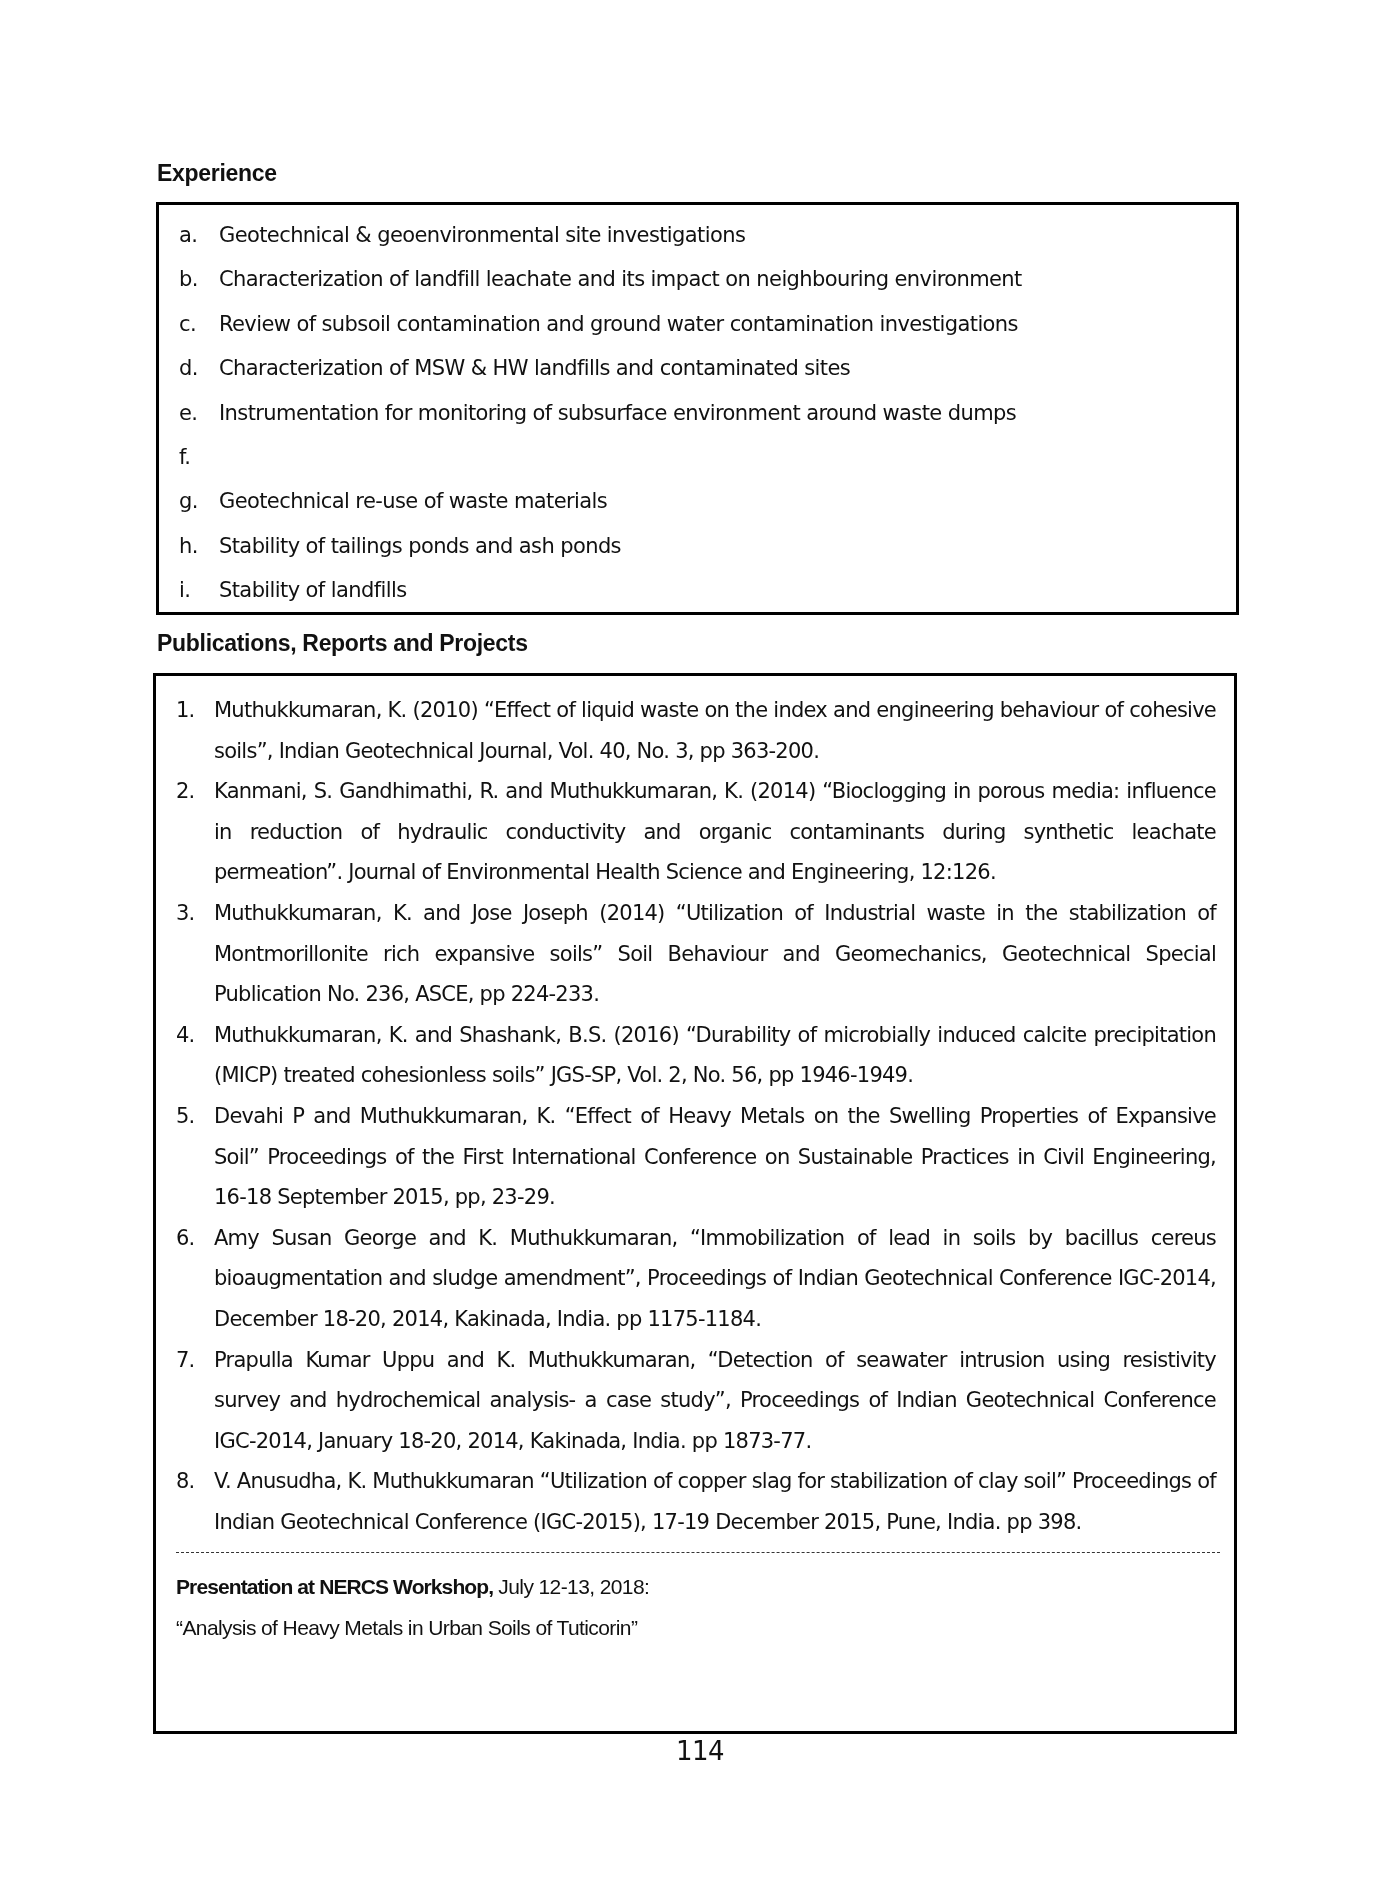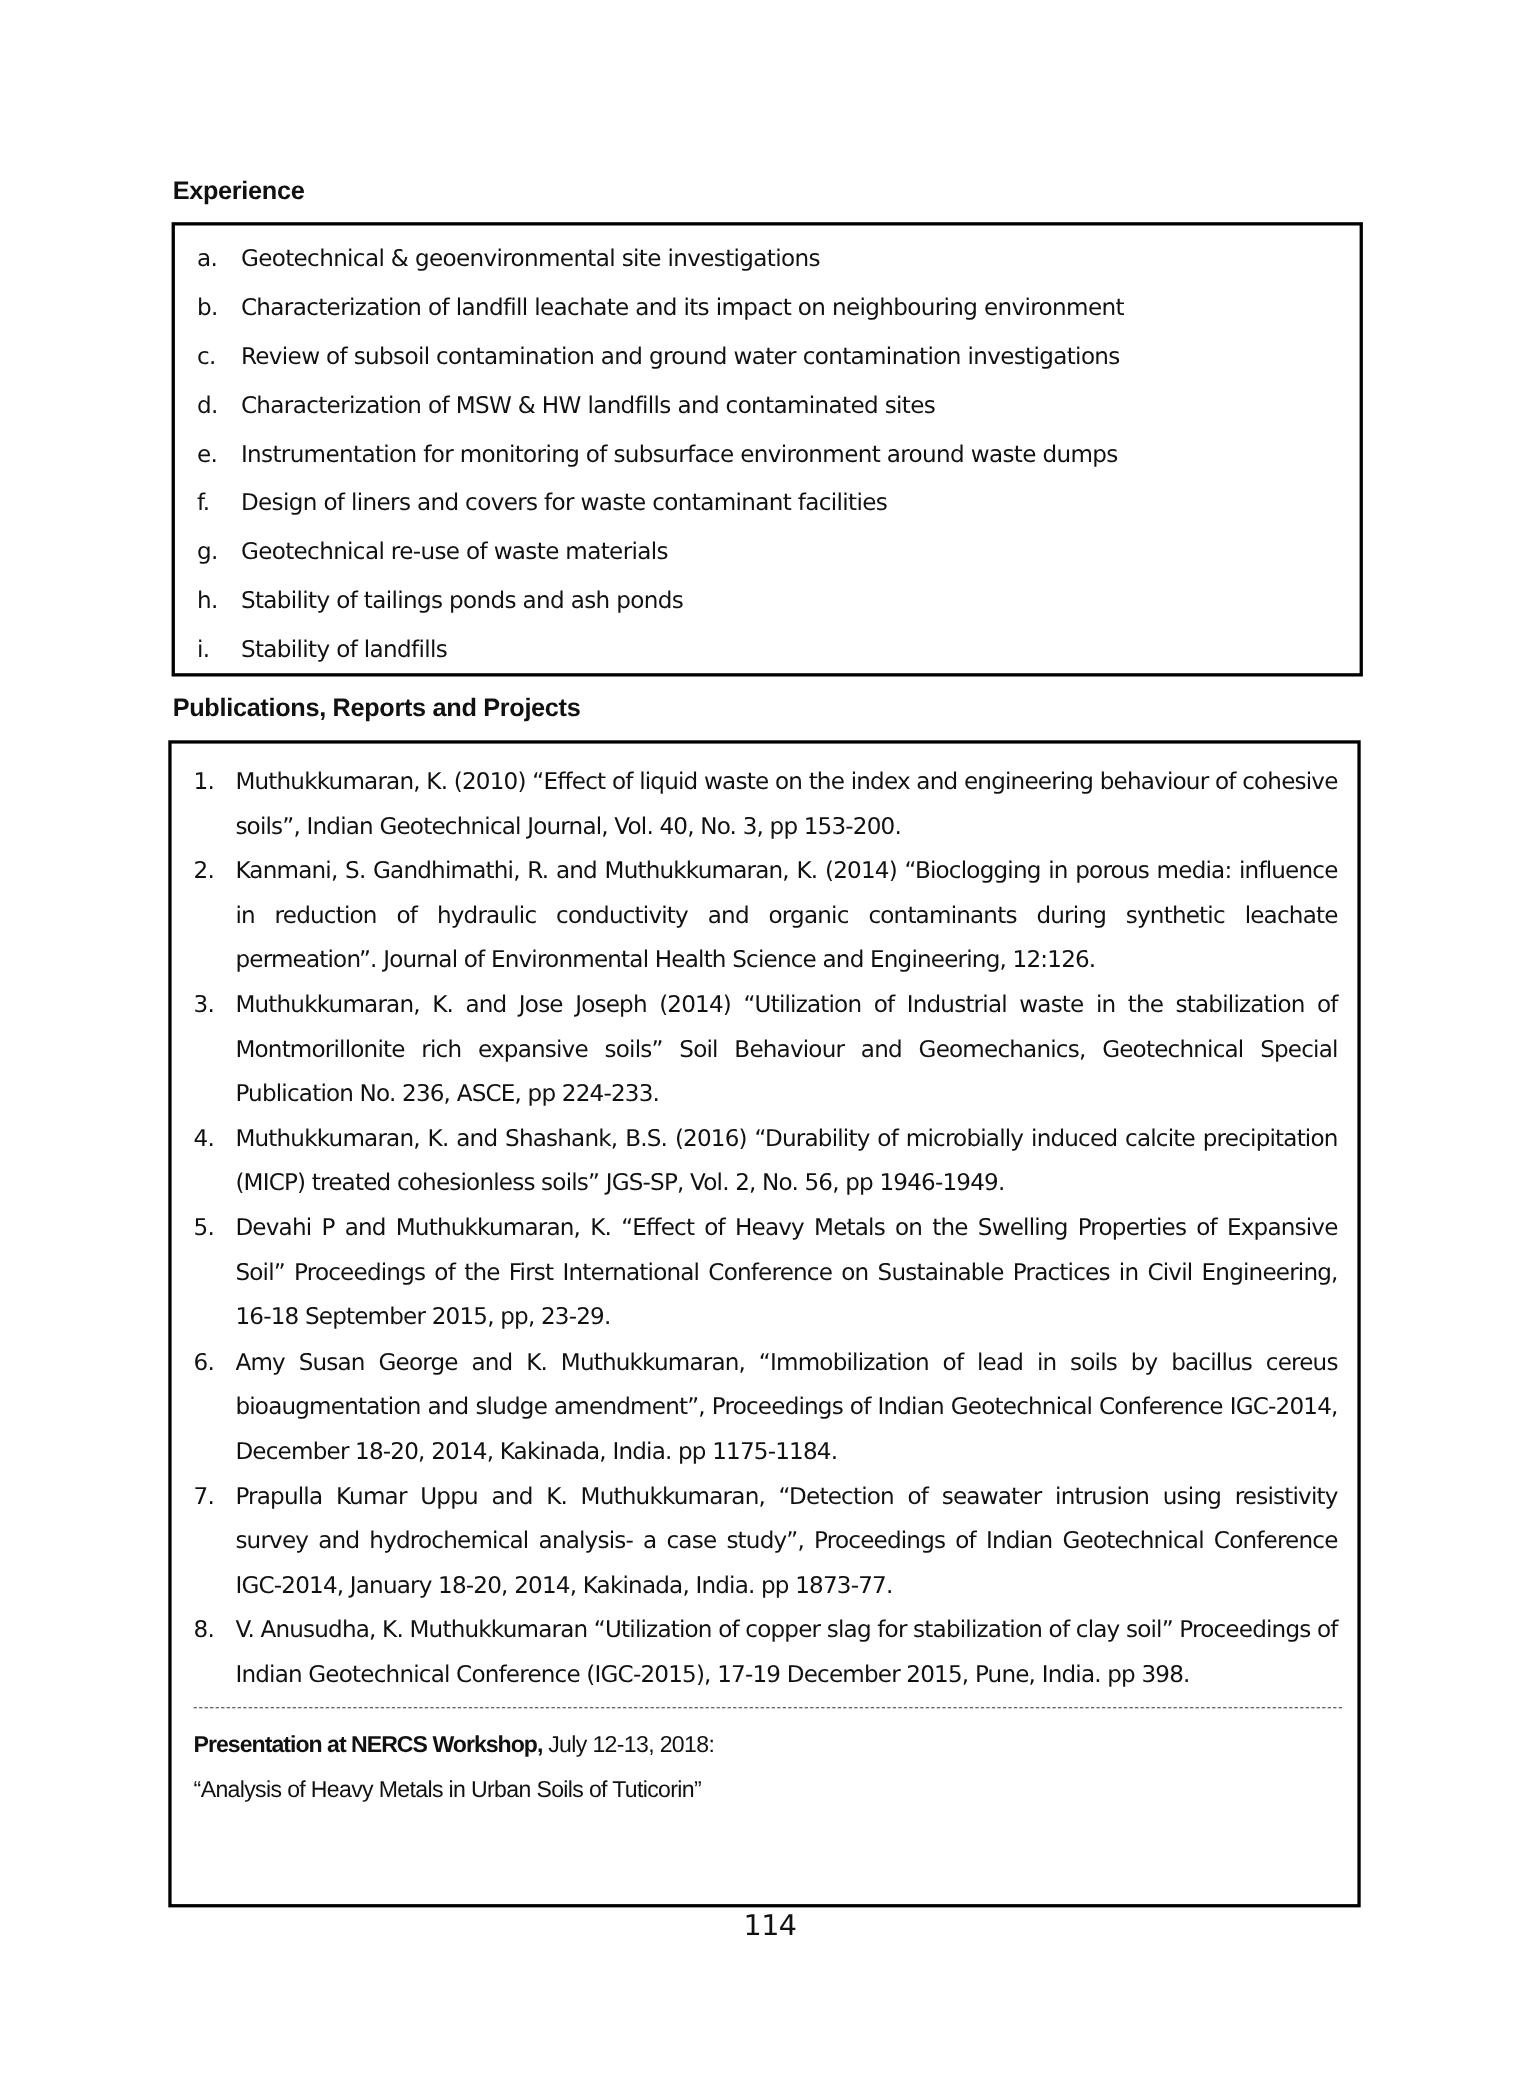--- a/index.html
+++ b/index.html
@@ -139,21 +139,20 @@
     <li class="exp-item">
         <span class="exp-marker">d.</span>
         <span class="exp-text">Characterization of MSW &amp; HW landfills and contaminated sites</span>
       </li>
     <li class="exp-item">
         <span class="exp-marker">e.</span>
         <span class="exp-text">Instrumentation for monitoring of subsurface environment around waste dumps</span>
       </li>
     <li class="exp-item">
         <span class="exp-marker">f.</span>
-        <span class="exp-text">Design of liners and covers for waste contaminant facilities</span>
       </li>
     <li class="exp-item">
         <span class="exp-marker">g.</span>
         <span class="exp-text">Geotechnical re-use of waste materials</span>
       </li>
     <li class="exp-item">
         <span class="exp-marker">h.</span>
         <span class="exp-text">Stability of tailings ponds and ash ponds</span>
       </li>
     <li class="exp-item">
@@ -162,21 +161,21 @@
       </li>
   </ul>
 </div>
 
 <h2 class="section-heading" id="pub-heading">Publications, Reports and Projects</h2>
 
 <div class="box" id="pub-box">
   <ol class="pub-list">
     <li class="pub-item">
         <span class="pub-marker">1.</span>
-        <span class="pub-text">Muthukkumaran, K. (2010) “Effect of liquid waste on the index and engineering behaviour of cohesive soils”, Indian Geotechnical Journal, Vol. 40, No. 3, pp 153-200.</span>
+        <span class="pub-text">Muthukkumaran, K. (2010) “Effect of liquid waste on the index and engineering behaviour of cohesive soils”, Indian Geotechnical Journal, Vol. 40, No. 3, pp 363-200.</span>
       </li>
     <li class="pub-item">
         <span class="pub-marker">2.</span>
         <span class="pub-text">Kanmani, S. Gandhimathi, R. and Muthukkumaran, K. (2014) “Bioclogging in porous media: influence in reduction of hydraulic conductivity and organic contaminants during synthetic leachate permeation”. Journal of Environmental Health Science and Engineering, 12:126.</span>
       </li>
     <li class="pub-item">
         <span class="pub-marker">3.</span>
         <span class="pub-text">Muthukkumaran, K. and Jose Joseph (2014) “Utilization of Industrial waste in the stabilization of Montmorillonite rich expansive soils” Soil Behaviour and Geomechanics, Geotechnical Special Publication No. 236, ASCE, pp 224-233.</span>
       </li>
     <li class="pub-item">

